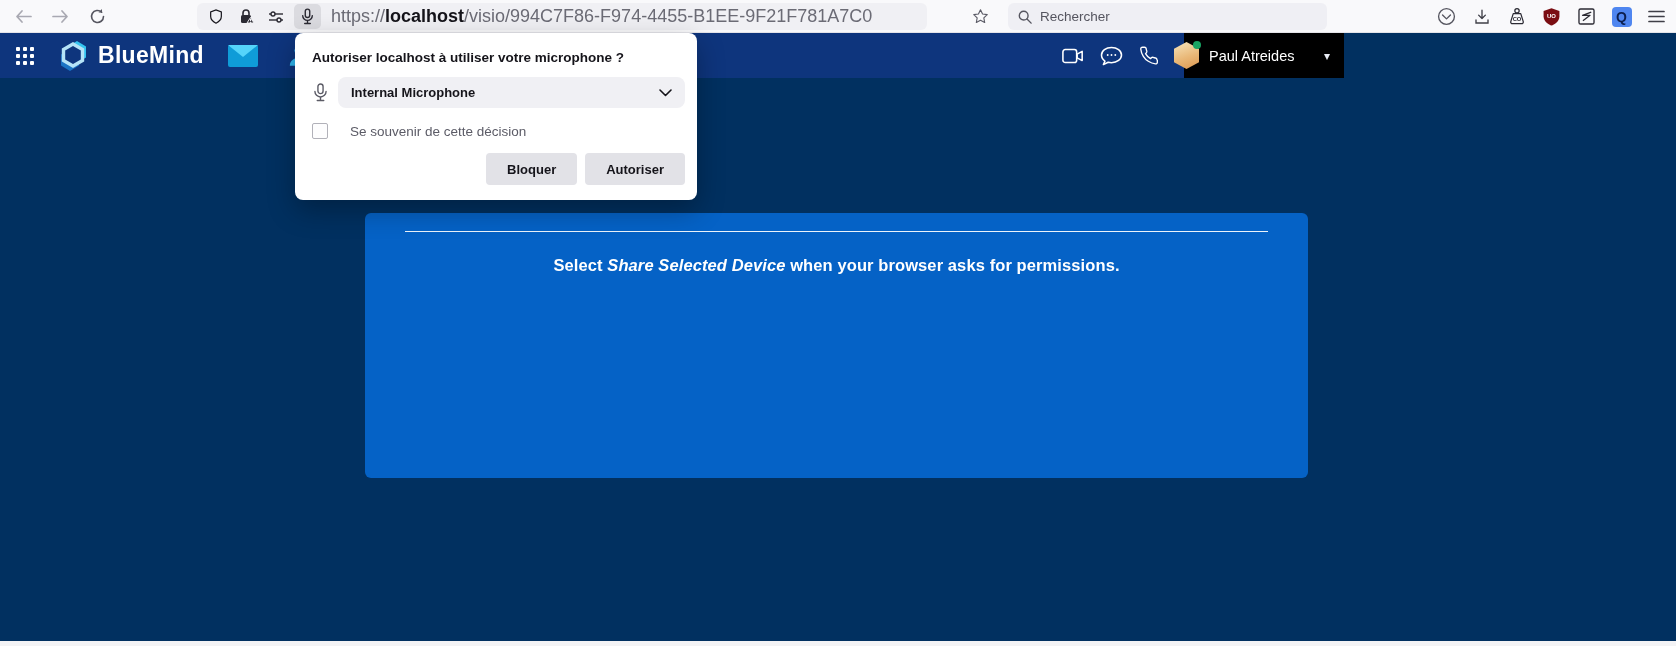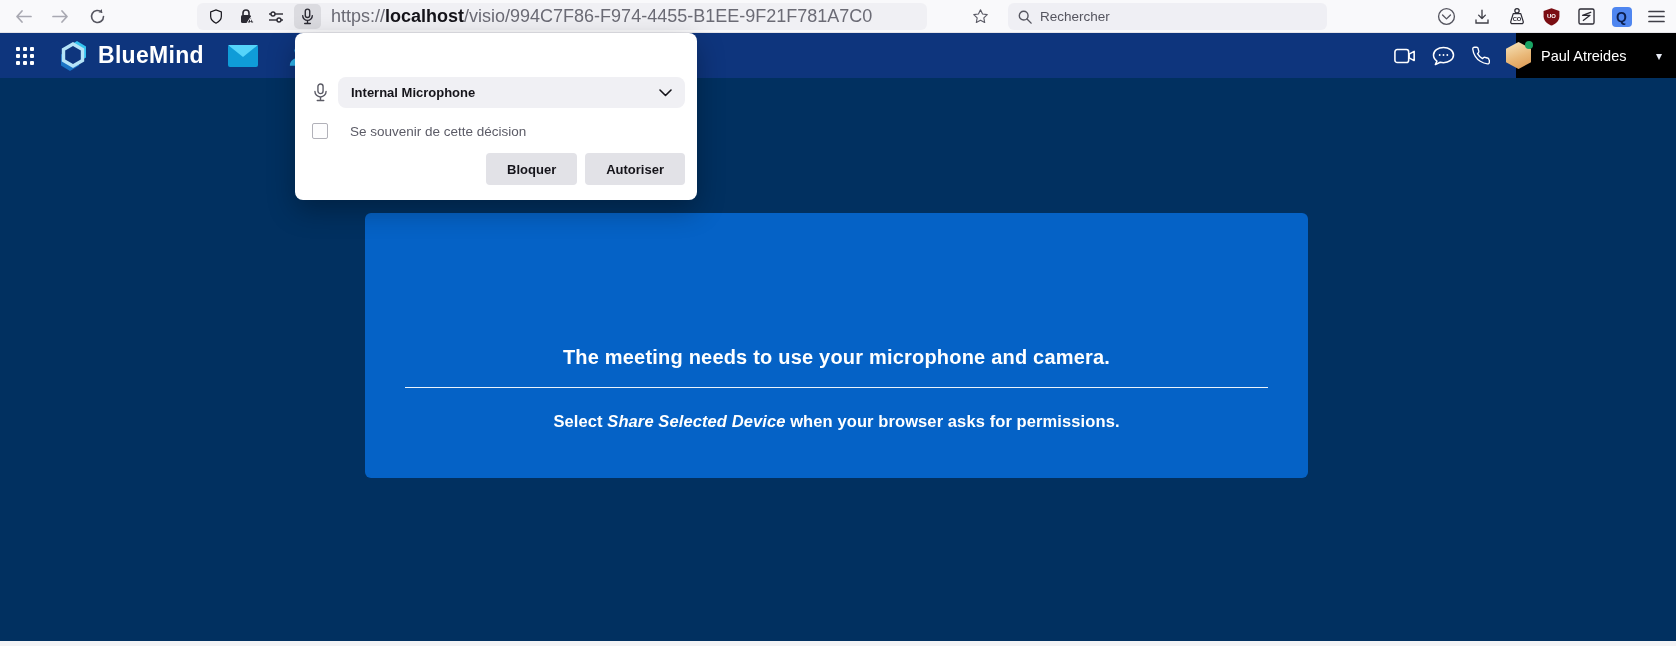--- a/index.html
+++ b/index.html
@@ -36,21 +36,21 @@
   .searchbar .ph { font-size:13.5px; color:#55555f; }
   .tb-right { position:absolute; right:9px; top:3px; height:27px;
     display:flex; align-items:center; gap:14px; }
   .tb-right > div { width:21px; height:24px; display:flex; align-items:center; justify-content:center; }
   .q-badge { width:20px; height:20px; background:#4f86f0; border-radius:4px;
     color:#0c1f4e; font-weight:bold; font-size:14px; display:flex;
     align-items:center; justify-content:center; }
 
   
   .navbar {
-    position:absolute; top:33px; left:0; width:1676px; height:45px;
+    position:absolute; top:33px; left:0; width:1344px; height:45px;
     background:#0e357d; display:flex; align-items:center; color:#fff;
   }
   .grid-icon { margin-left:16px; display:grid; grid-template-columns:repeat(3,4px);
     grid-template-rows:repeat(3,4px); gap:3px; cursor:pointer; }
   .grid-icon span { width:4px; height:4px; background:#fff; border-radius:1px; }
   .bm-logo { margin-left:24px; }
   .brand { font-size:23px; font-weight:bold; margin-left:8px; letter-spacing:0.3px; }
   .nav-app { margin-left:22px; display:flex; align-items:center; justify-content:center;
     width:34px; height:34px; cursor:pointer; }
   .nav-right { margin-left:auto; display:flex; align-items:center; }
@@ -282,28 +282,28 @@
         <div class="presence-dot"></div>
       </div>
       <span class="user-name">Paul Atreides</span>
       <span class="user-caret">▾</span>
     </div>
   </div>
 </div>
 
 <div class="main">
   <div class="panel">
-    <h1>The meeting needs to use your microphone and camera.</h1>
     <hr>
     <div class="instr"><span>Select </span><em>Share Selected Device</em><span> when your browser asks for permissions.</span></div>
   </div>
 </div>
 <div class="bottom-strip"></div>
 
 <div class="popup">
+  <div class="pp-title">Autoriser localhost à utiliser votre microphone ?</div>
   <div class="pp-row">
     <span class="pp-mic">
       <svg width="15" height="21" viewBox="0 0 14 18">
         <rect x="4.6" y="1" width="4.8" height="9" rx="2.4" fill="none" stroke="#5b5b66" stroke-width="1.3"></rect>
         <path d="M1.8 8a5.2 5.2 0 0 0 10.4 0" fill="none" stroke="#5b5b66" stroke-width="1.3" stroke-linecap="round"></path>
         <line x1="7" y1="13.2" x2="7" y2="16" stroke="#5b5b66" stroke-width="1.3"></line>
         <line x1="4" y1="16.5" x2="10" y2="16.5" stroke="#5b5b66" stroke-width="1.3" stroke-linecap="round"></line>
       </svg>
     </span>
     <div class="pp-select">

